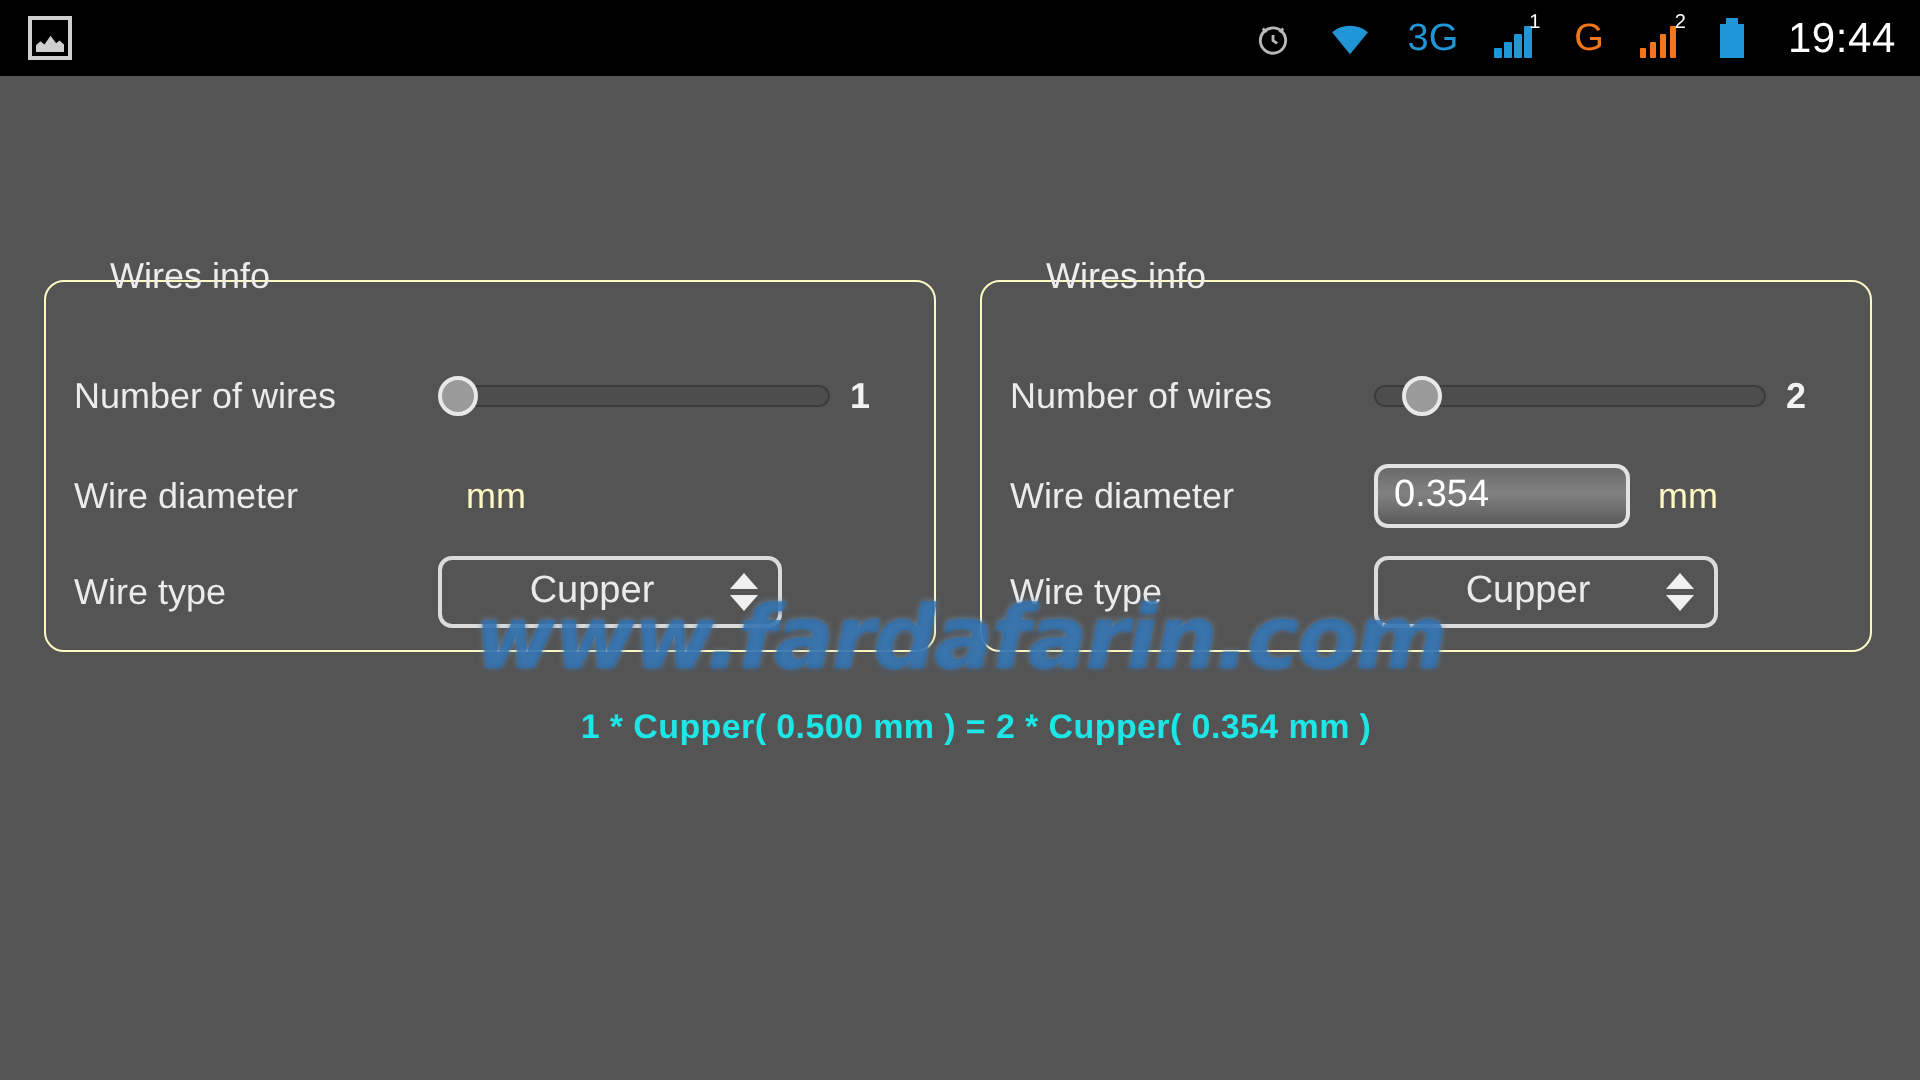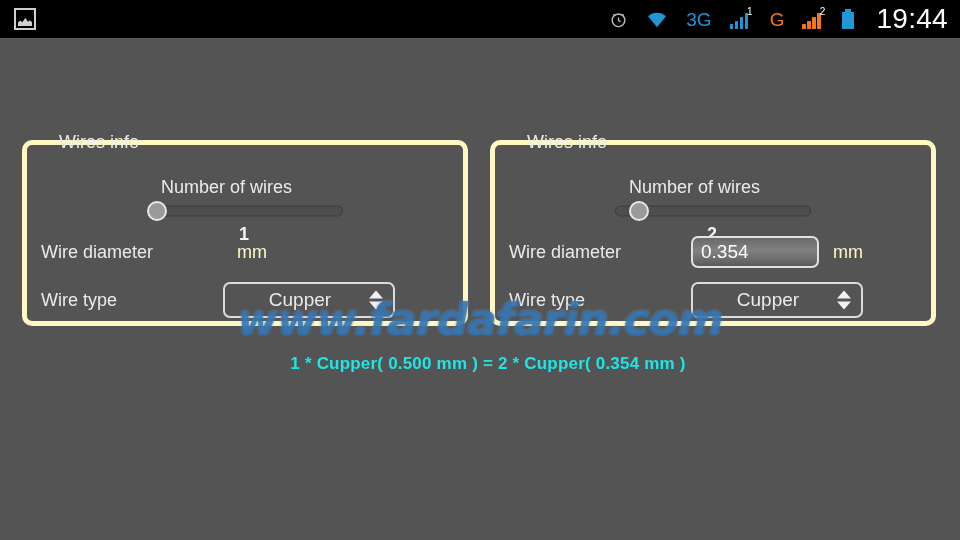--- a/index.html
+++ b/index.html
@@ -67,21 +67,21 @@
     position: absolute; right: -1px; top: -2px;
     font-size: 10px; line-height: 1; color: #ffffff;
   }
   .batt {
     position: relative; width: 12px; height: 20px;
     border: 0; background: transparent;
   }
   .batt .body { position: absolute; left: 0; bottom: 0; width: 12px; height: 17px; background: #2196d6; }
   .batt .cap  { position: absolute; left: 3px; top: 0; width: 6px; height: 3px; background: #2196d6; }
   #clock {
-    color: #ffffff; font-size: 28px; line-height: 1;
+    color: #ffffff; font-size: 21px; line-height: 1;
     margin-left: 4px; letter-spacing: 0.3px;
   }
 
   
   #actionbar {
     position: absolute; left: 0; top: 38px;
     width: 960px; height: 70px;
     background: #2b2b2b;
     display: flex; align-items: center;
   }
@@ -102,42 +102,42 @@
   #content {
     position: absolute; left: 0; top: 108px;
     width: 960px; height: 432px;
     background: #545454;
   }
 
   .groupbox {
     position: absolute;
     top: 32px;
     height: 186px;
-    border: 5px solid #fef9c3;
+    border: 1px solid #fef9c3;
     border-radius: 10px;
   }
   #group-left  { left: 22px;  width: 446px; }
   #group-right { left: 490px; width: 446px; }
 
   .legend {
     position: absolute;
     top: -13px; left: 28px;
     font-size: 18px;
     color: #ececec;
     background: transparent;
     padding: 0 4px;
     white-space: nowrap;
   }
 
   .row {
     position: absolute;
     left: 0; right: 0;
     display: flex; align-items: center;
   }
-  .row-1 { top: 32px;  height: 30px; flex-direction: column; }
+  .row-1 { top: 42px;  height: 30px; }
   .row-2 { top: 90px;  height: 34px; }
   .row-3 { top: 136px; height: 38px; }
 
   .row-label {
     color: #ebebeb;
     font-size: 18px;
     padding-left: 14px;
     width: 196px;
     flex: none;
   }

